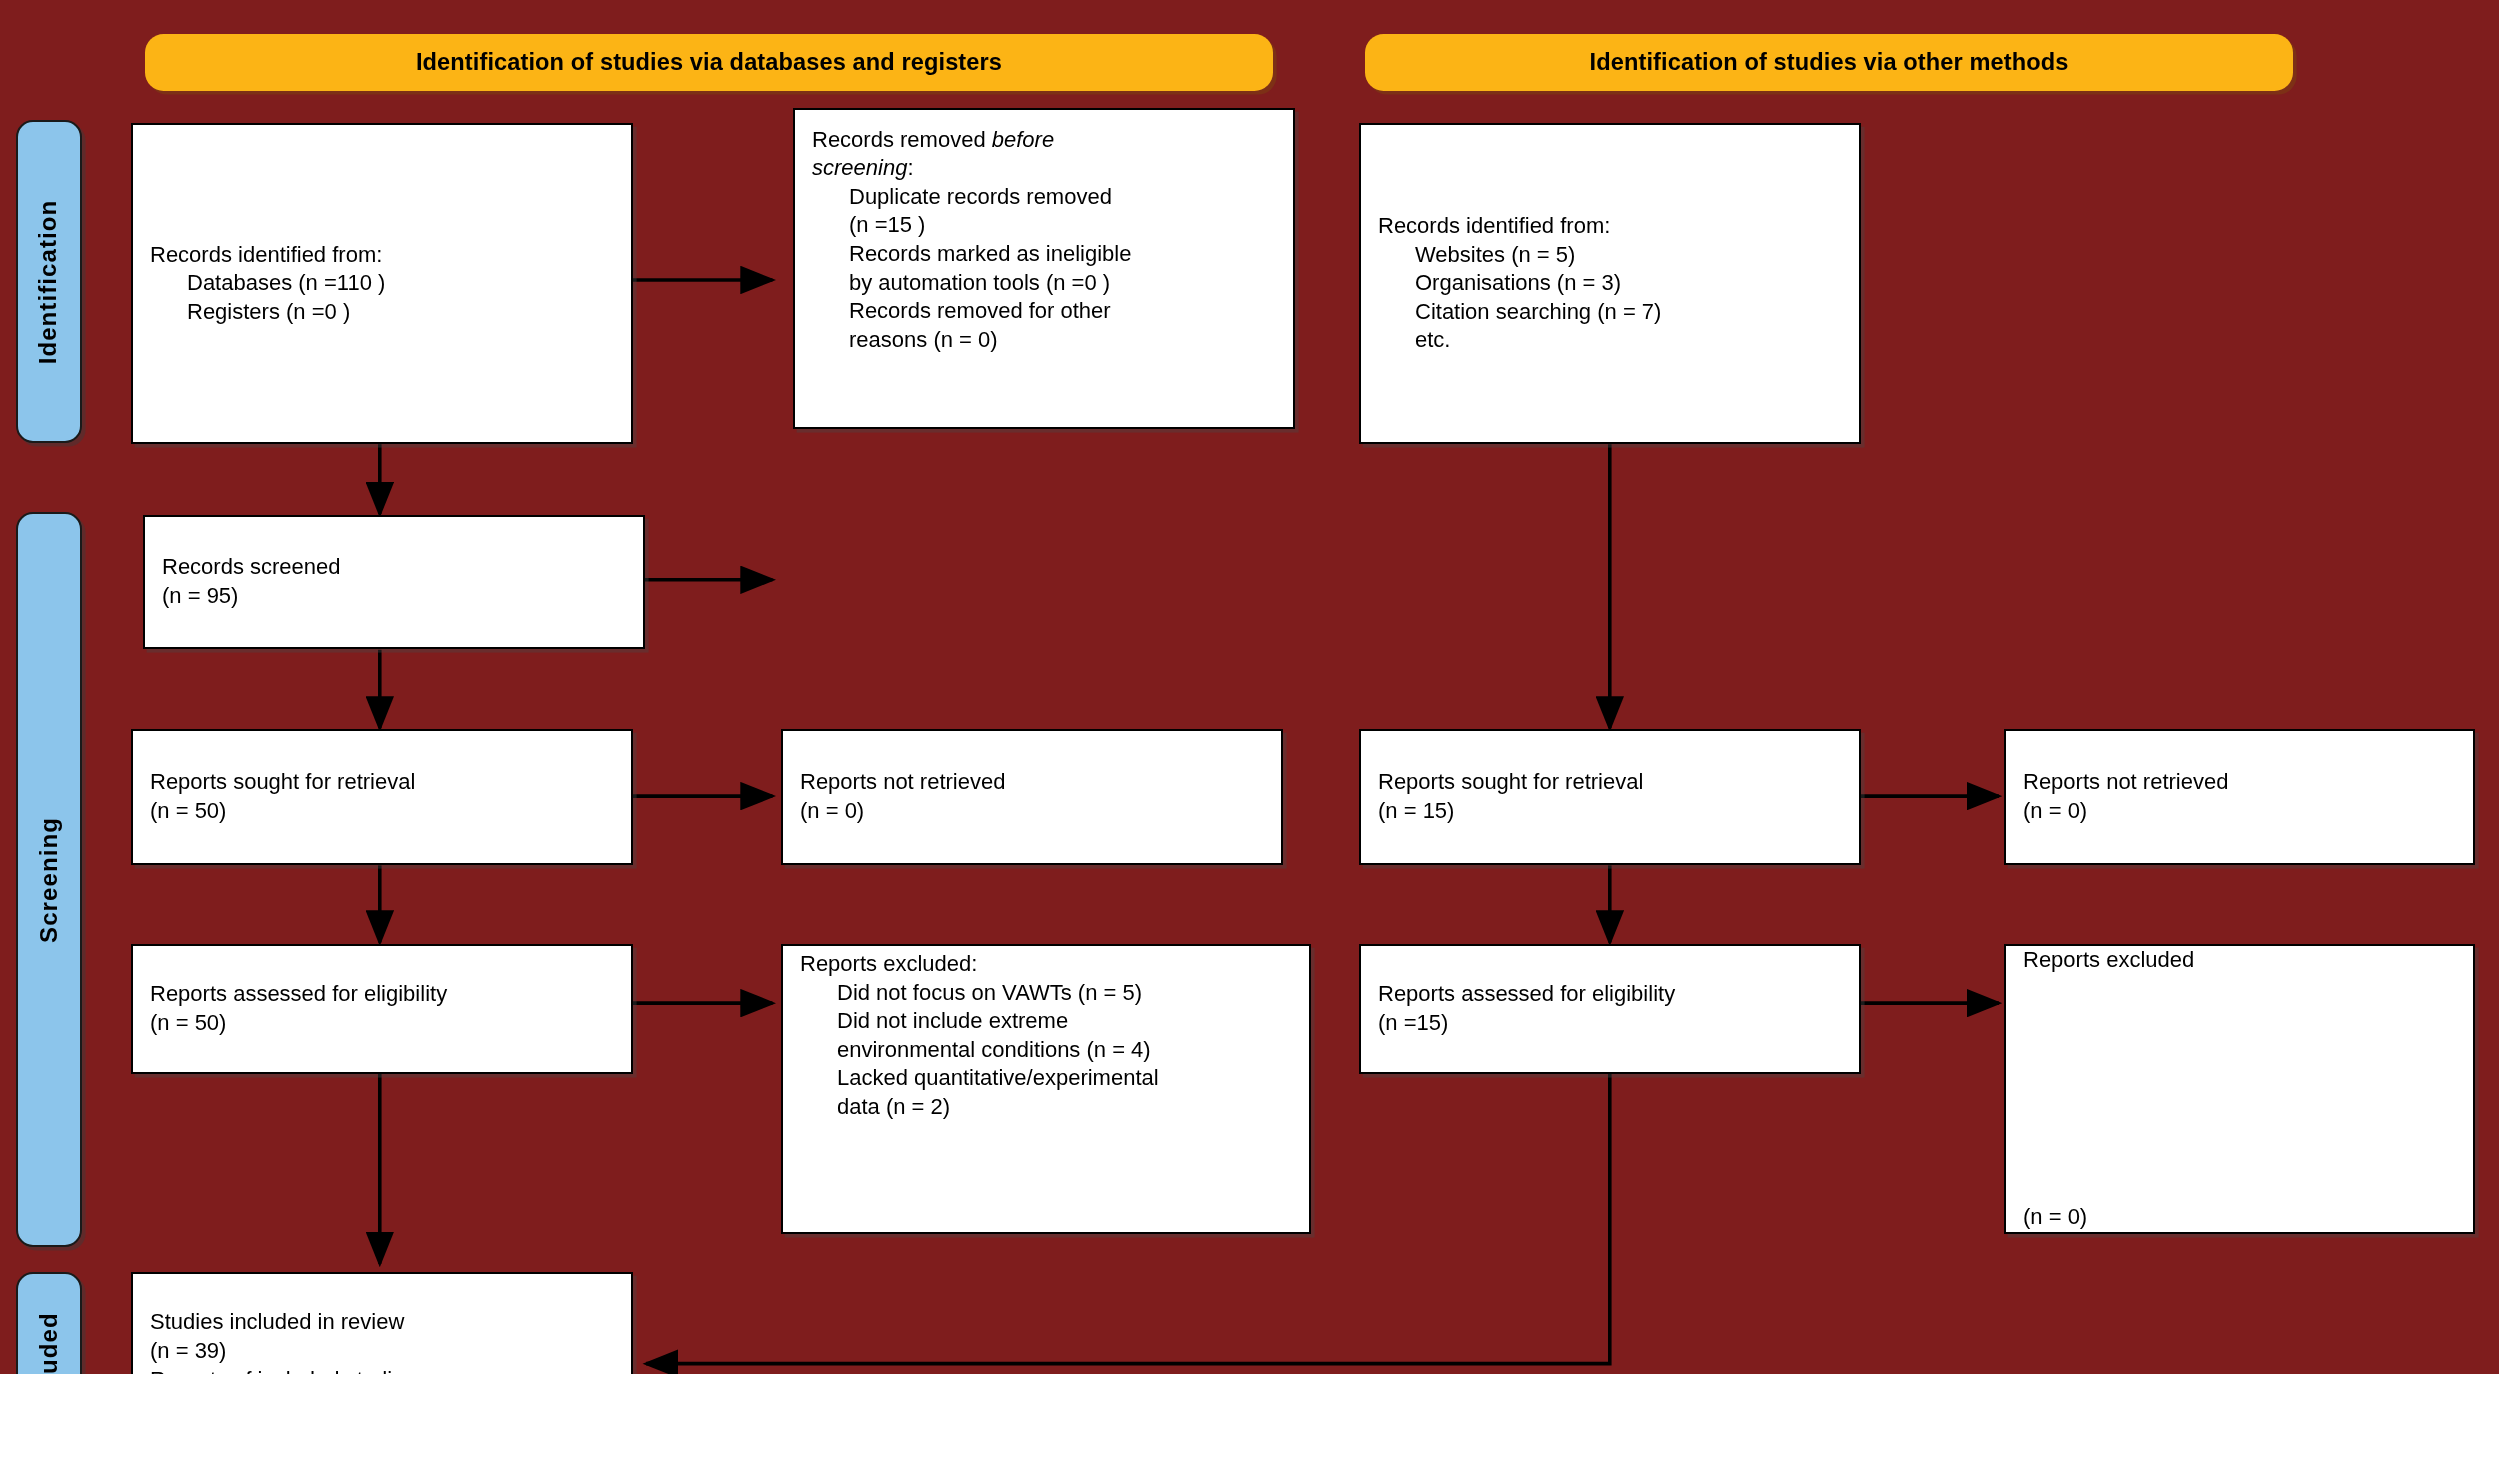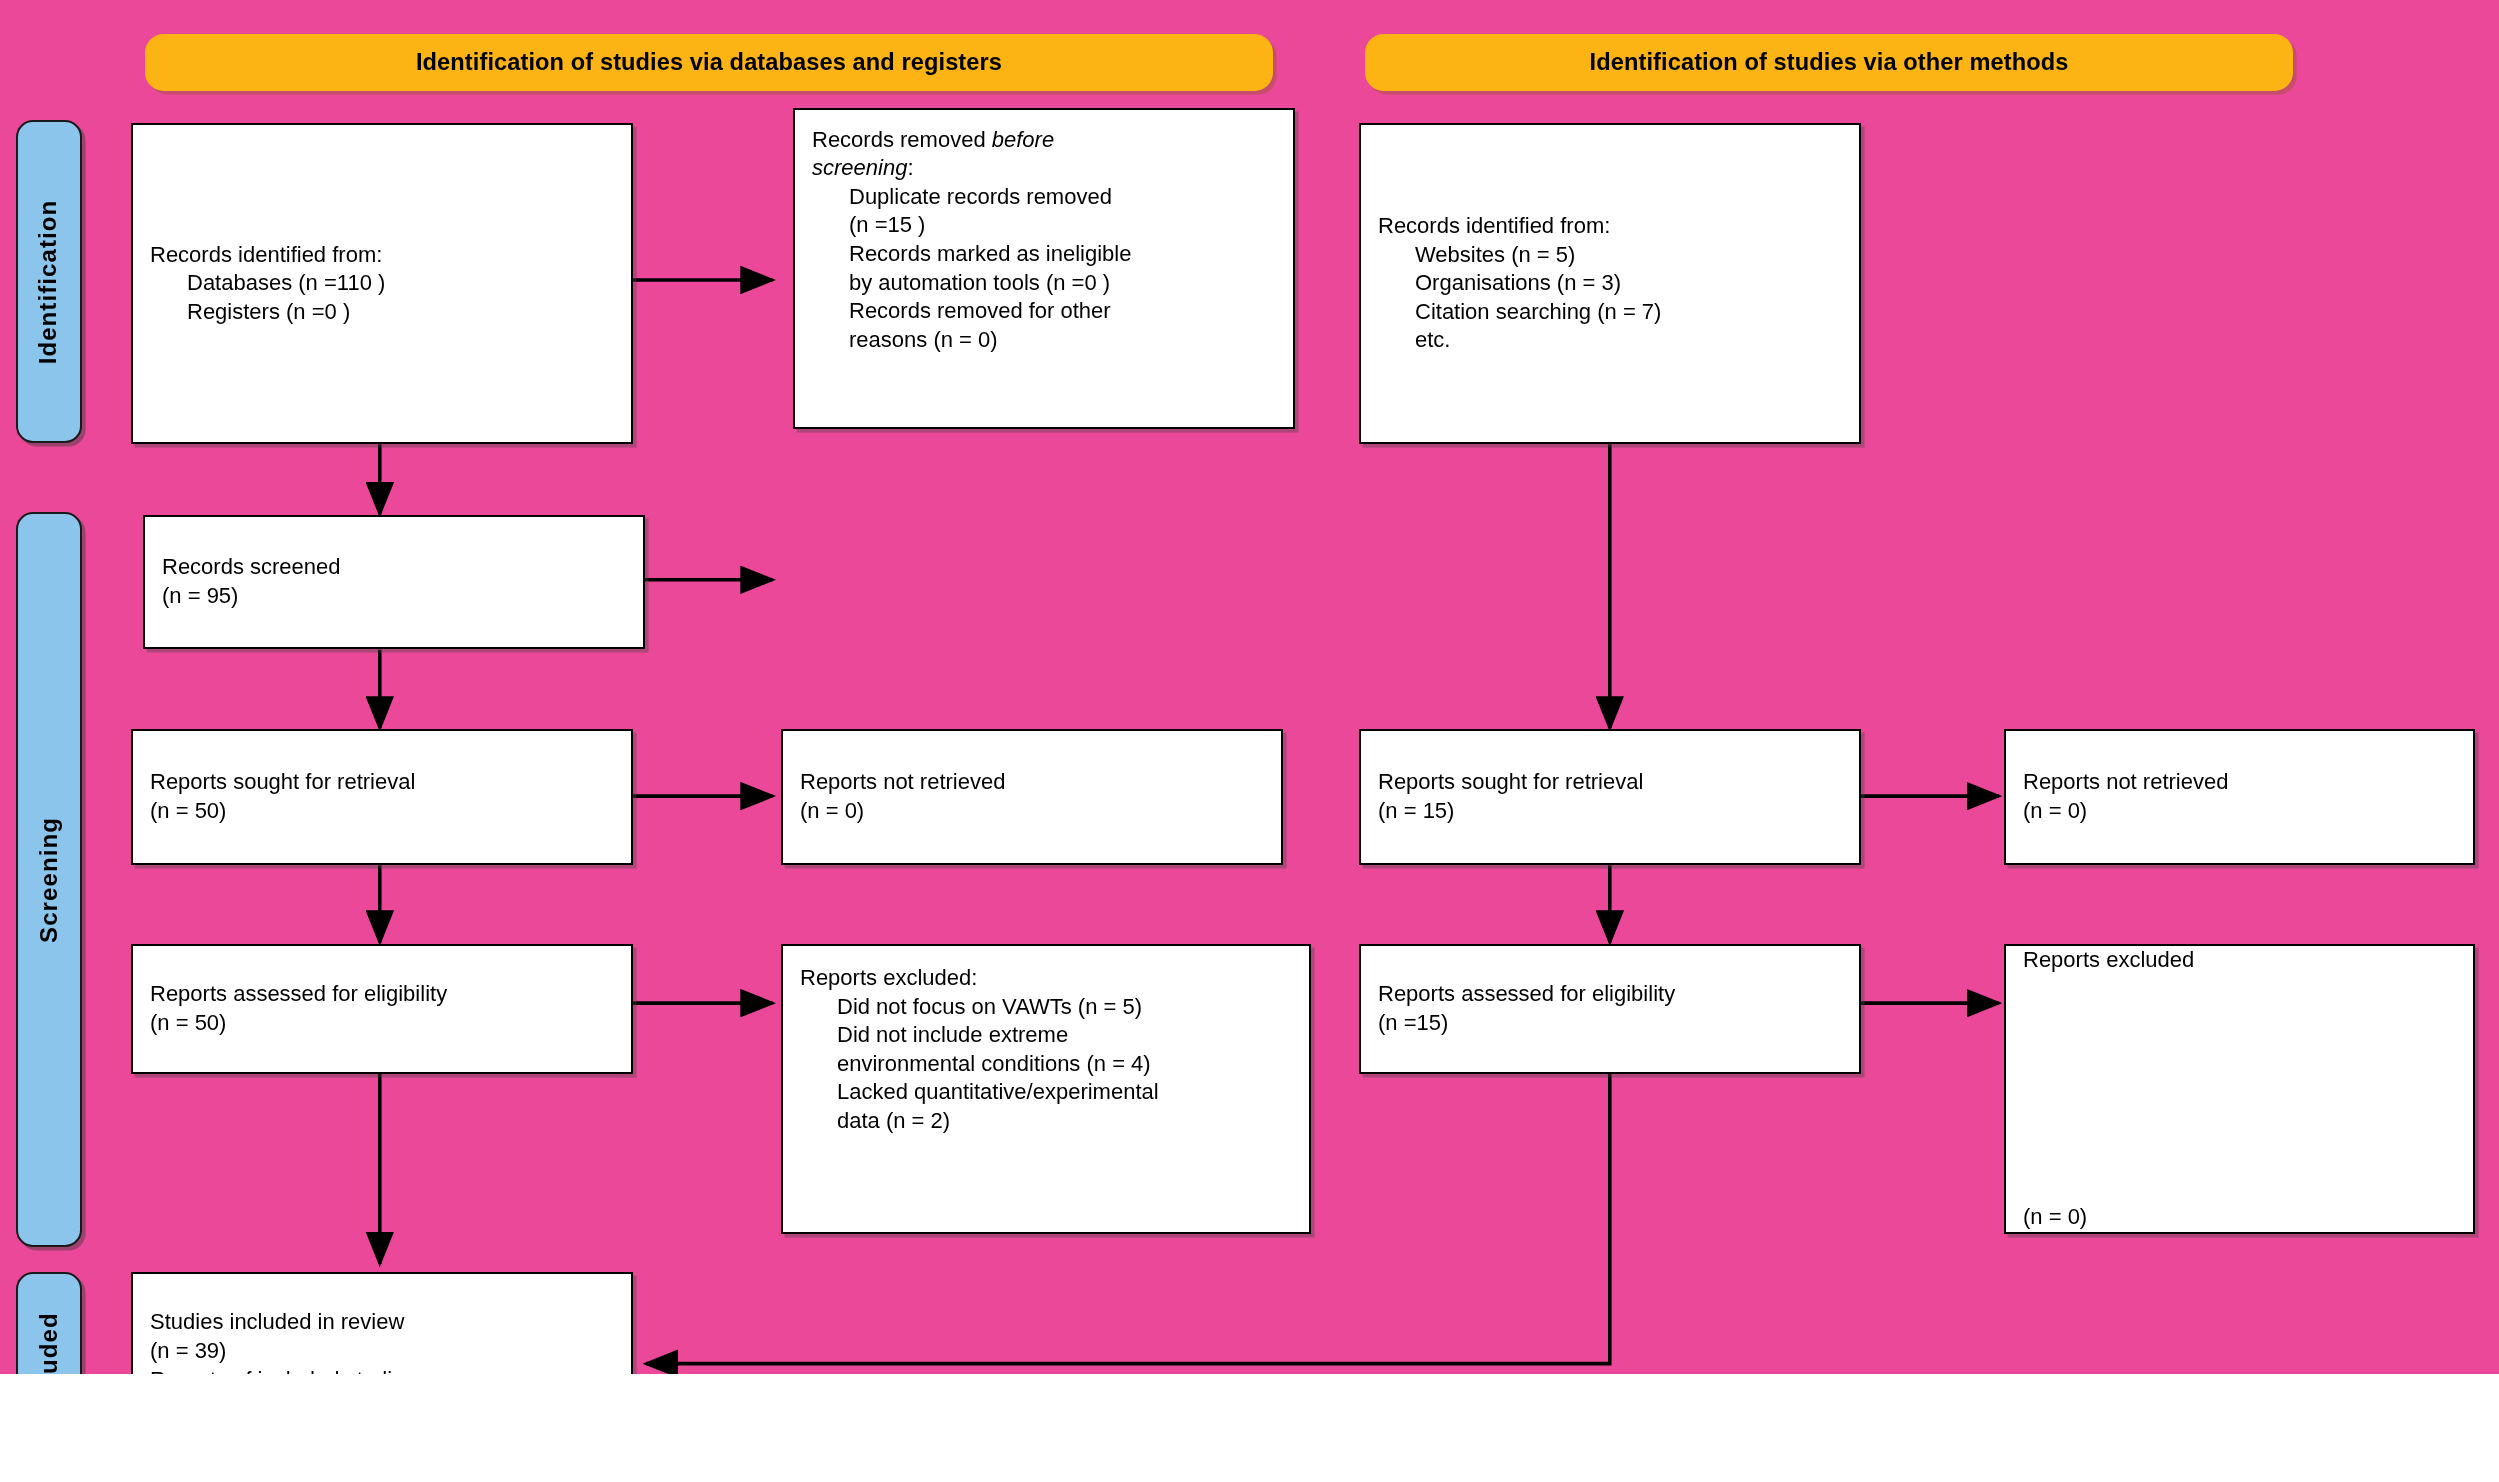--- a/index.html
+++ b/index.html
@@ -4,21 +4,21 @@
 <style>
   html, body {
     margin: 0;
     padding: 0;
     background: #ffffff;
   }
   #stage {
     position: relative;
     width: 2500px;
     height: 1374px;
-    background: #ec4899;
+    background: #7f1d1d;
     font-family: "Liberation Sans", sans-serif;
     overflow: hidden;
   }
 
   
   .section-header {
     position: absolute;
     background: #FCB415;
     border-radius: 18.6px;
     box-shadow: 3.6px 3.6px 0 0 rgba(120,90,10,0.32);
@@ -178,21 +178,21 @@
   <div class="flow-box" style="left:781px; top:729px; width:502px; height:136px;">
     <div class="line">Reports not retrieved</div>
     <div class="line">(n = 0)</div>
   </div>
 
   <div class="flow-box" style="left:131px; top:944px; width:502px; height:130px;">
     <div class="line">Reports assessed for eligibility</div>
     <div class="line">(n = 50)</div>
   </div>
 
-  <div class="flow-box align-top" style="left:781px; top:944px; width:530px; height:290px; padding-top:18px;">
+  <div class="flow-box align-top" style="left:781px; top:944px; width:530px; height:290px; padding-top:4px;">
     <div class="line">Reports excluded:</div>
     <div class="line indent">Did not focus on VAWTs (n = 5)</div>
     <div class="line indent">Did not include extreme</div>
     <div class="line indent">environmental conditions (n = 4)</div>
     <div class="line indent">Lacked quantitative/experimental</div>
     <div class="line indent">data (n = 2)</div>
   </div>
 
   <div class="flow-box" style="left:131px; top:1272px; width:502px; height:187px;">
     <div class="line">Studies included in review</div>

